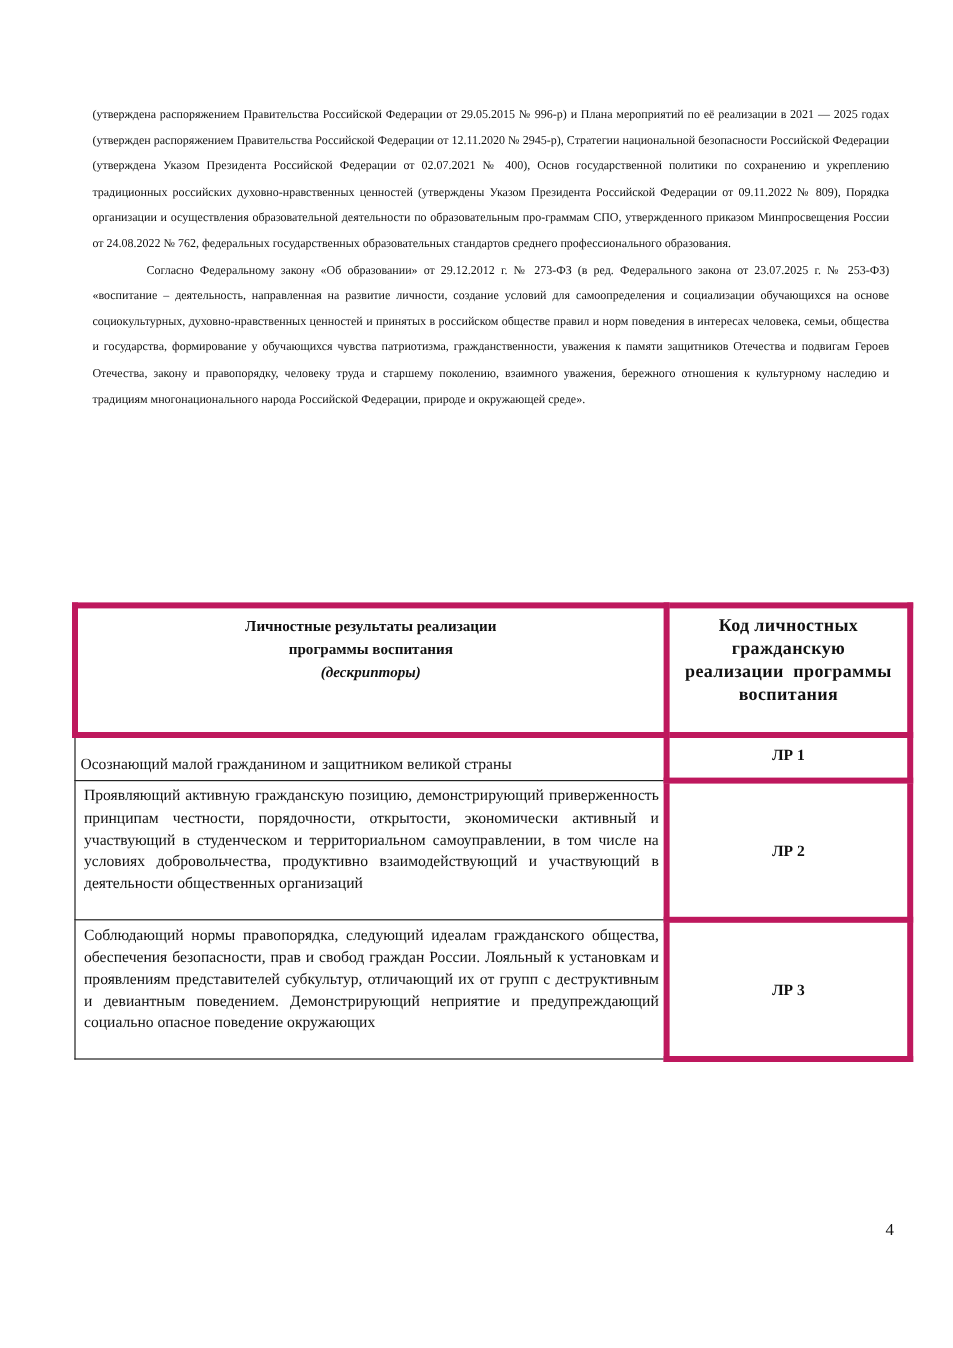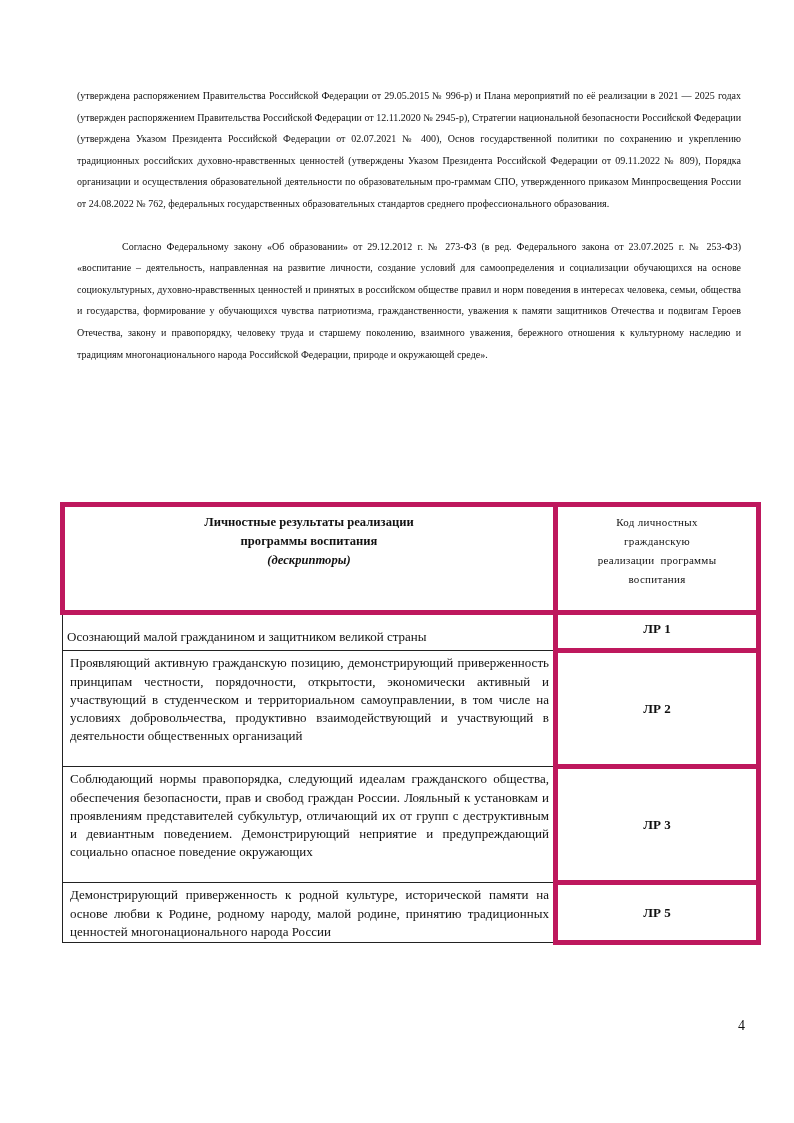--- a/index.html
+++ b/index.html
@@ -1,26 +1,26 @@
 <!DOCTYPE html>
 <html><head>
 <meta charset="utf-8">
 <style>
   html, body { margin: 0; padding: 0; background: #ffffff; }
   body { width: 794px; height: 1123px; position: relative; overflow: hidden;
          font-family: "Liberation Serif", "DejaVu Serif", serif; color: #111; }
   .page { position: absolute; left: 77px; top: 85px; width: 664px; }
   p.para { margin: 0; font-size: 10px; line-height: 21.6px; text-align: justify; text-align-last: left; }
-  p.indent { text-indent: 45px; margin-top: 21px; }
+  p.indent { text-indent: 45px; }
   table.lr { position: absolute; left: 60px; top: 502px; width: 701px; border-collapse: collapse;
              font-family: "Liberation Serif", "DejaVu Serif", serif; }
   table.lr td { border: 5px solid #be185d; vertical-align: top; padding: 0; }
   td.hdr-desc { width: 488px; height: 97px; text-align: center; font-weight: bold; font-size: 12.6px;
                 line-height: 19px; padding-top: 6px !important; }
-  td.hdr-code { text-align: center; font-weight: normal; font-size: 11px; line-height: 19px;
+  td.hdr-code { text-align: center; font-weight: bold; font-size: 15px; line-height: 19px;
                 padding-top: 6px !important; letter-spacing: 0.3px; }
   .italic { font-style: italic; font-weight: bold; }
   td.desc { border: 1.6px solid #222 !important; font-size: 13px; line-height: 18.3px; text-align: justify;
             text-align-last: left; padding: 3px 4px 1px 7px !important; }
   td.desc.first { padding: 13px 4px 4px 4px !important; }
   td.code { text-align: center; font-weight: bold; font-size: 13px; vertical-align: middle !important; }
   td.code.first { vertical-align: top !important; padding-top: 6px !important; }
   .page-number { position: absolute; left: 738px; top: 1018px; font-size: 14px;
                  font-family: "Liberation Serif", serif; }
 </style>
@@ -52,20 +52,16 @@
     <td class="code first">ЛР 1</td>
   </tr>
   <tr style="height:116px">
     <td class="desc">Проявляющий активную гражданскую позицию, демонстрирующий приверженность принципам честности, порядочности, открытости, экономически активный и участвующий в студенческом и территориальном самоуправлении, в том числе на условиях добровольчества, продуктивно взаимодействующий и участвующий в деятельности общественных организаций</td>
     <td class="code">ЛР 2</td>
   </tr>
   <tr style="height:116px">
     <td class="desc">Соблюдающий нормы правопорядка, следующий идеалам гражданского общества, обеспечения безопасности, прав и свобод граждан России. Лояльный к установкам и проявлениям представителей субкультур, отличающий их от групп с деструктивным и девиантным поведением. Демонстрирующий неприятие и предупреждающий социально опасное поведение окружающих</td>
     <td class="code">ЛР 3</td>
   </tr>
-  <tr style="height:60px">
-    <td class="desc">Демонстрирующий приверженность к родной культуре, исторической памяти на основе любви к Родине, родному народу, малой родине, принятию традиционных ценностей многонационального народа России</td>
-    <td class="code">ЛР 5</td>
-  </tr>
 </tbody>
   </table>
 
 <div class="page-number">4</div>
 
 </body></html>

